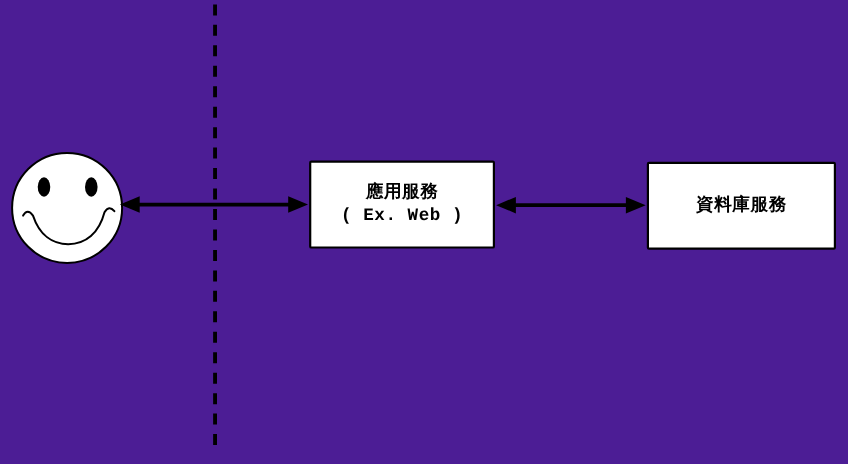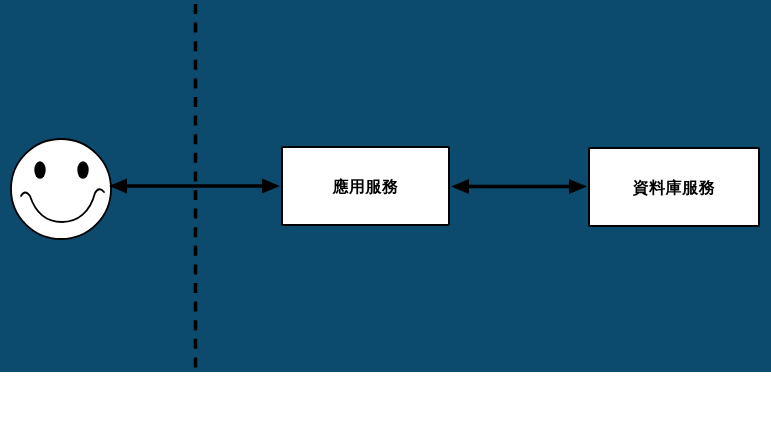--- a/index.html
+++ b/index.html
@@ -3,24 +3,24 @@
 <meta charset="utf-8">
 <style>
   html, body {
     margin: 0;
     padding: 0;
     background: #ffffff;
   }
   .canvas {
     position: relative;
     width: 771px;
-    height: 372px;
-    background: #0c4a6e;
+    height: 422px;
+    background: #4c1d95;
     overflow: hidden;
-    font-family: Liberation Serif, serif;
+    font-family: Liberation Mono, monospace;
   }
   .layer {
     position: absolute;
     left: 0;
     top: 0;
     width: 771px;
     height: 422px;
   }
   .node-box {
     position: absolute;
@@ -76,19 +76,20 @@
 
     <g fill="#000000" stroke="#000000">
       <line x1="465" y1="186.5" x2="573" y2="186.5" stroke-width="3.5"></line>
       <polygon points="451,186.5 469,179 469,194" stroke="none"></polygon>
       <polygon points="587,186.5 569,179 569,194" stroke="none"></polygon>
     </g>
   </svg>
 
   <div class="node-box" id="app-box">
     <div>應用服務</div>
+    <div>( Ex. Web )</div>
   </div>
 
   <div class="node-box" id="db-box">
     <div>資料庫服務</div>
   </div>
 
 </div>
 
 </body></html>

